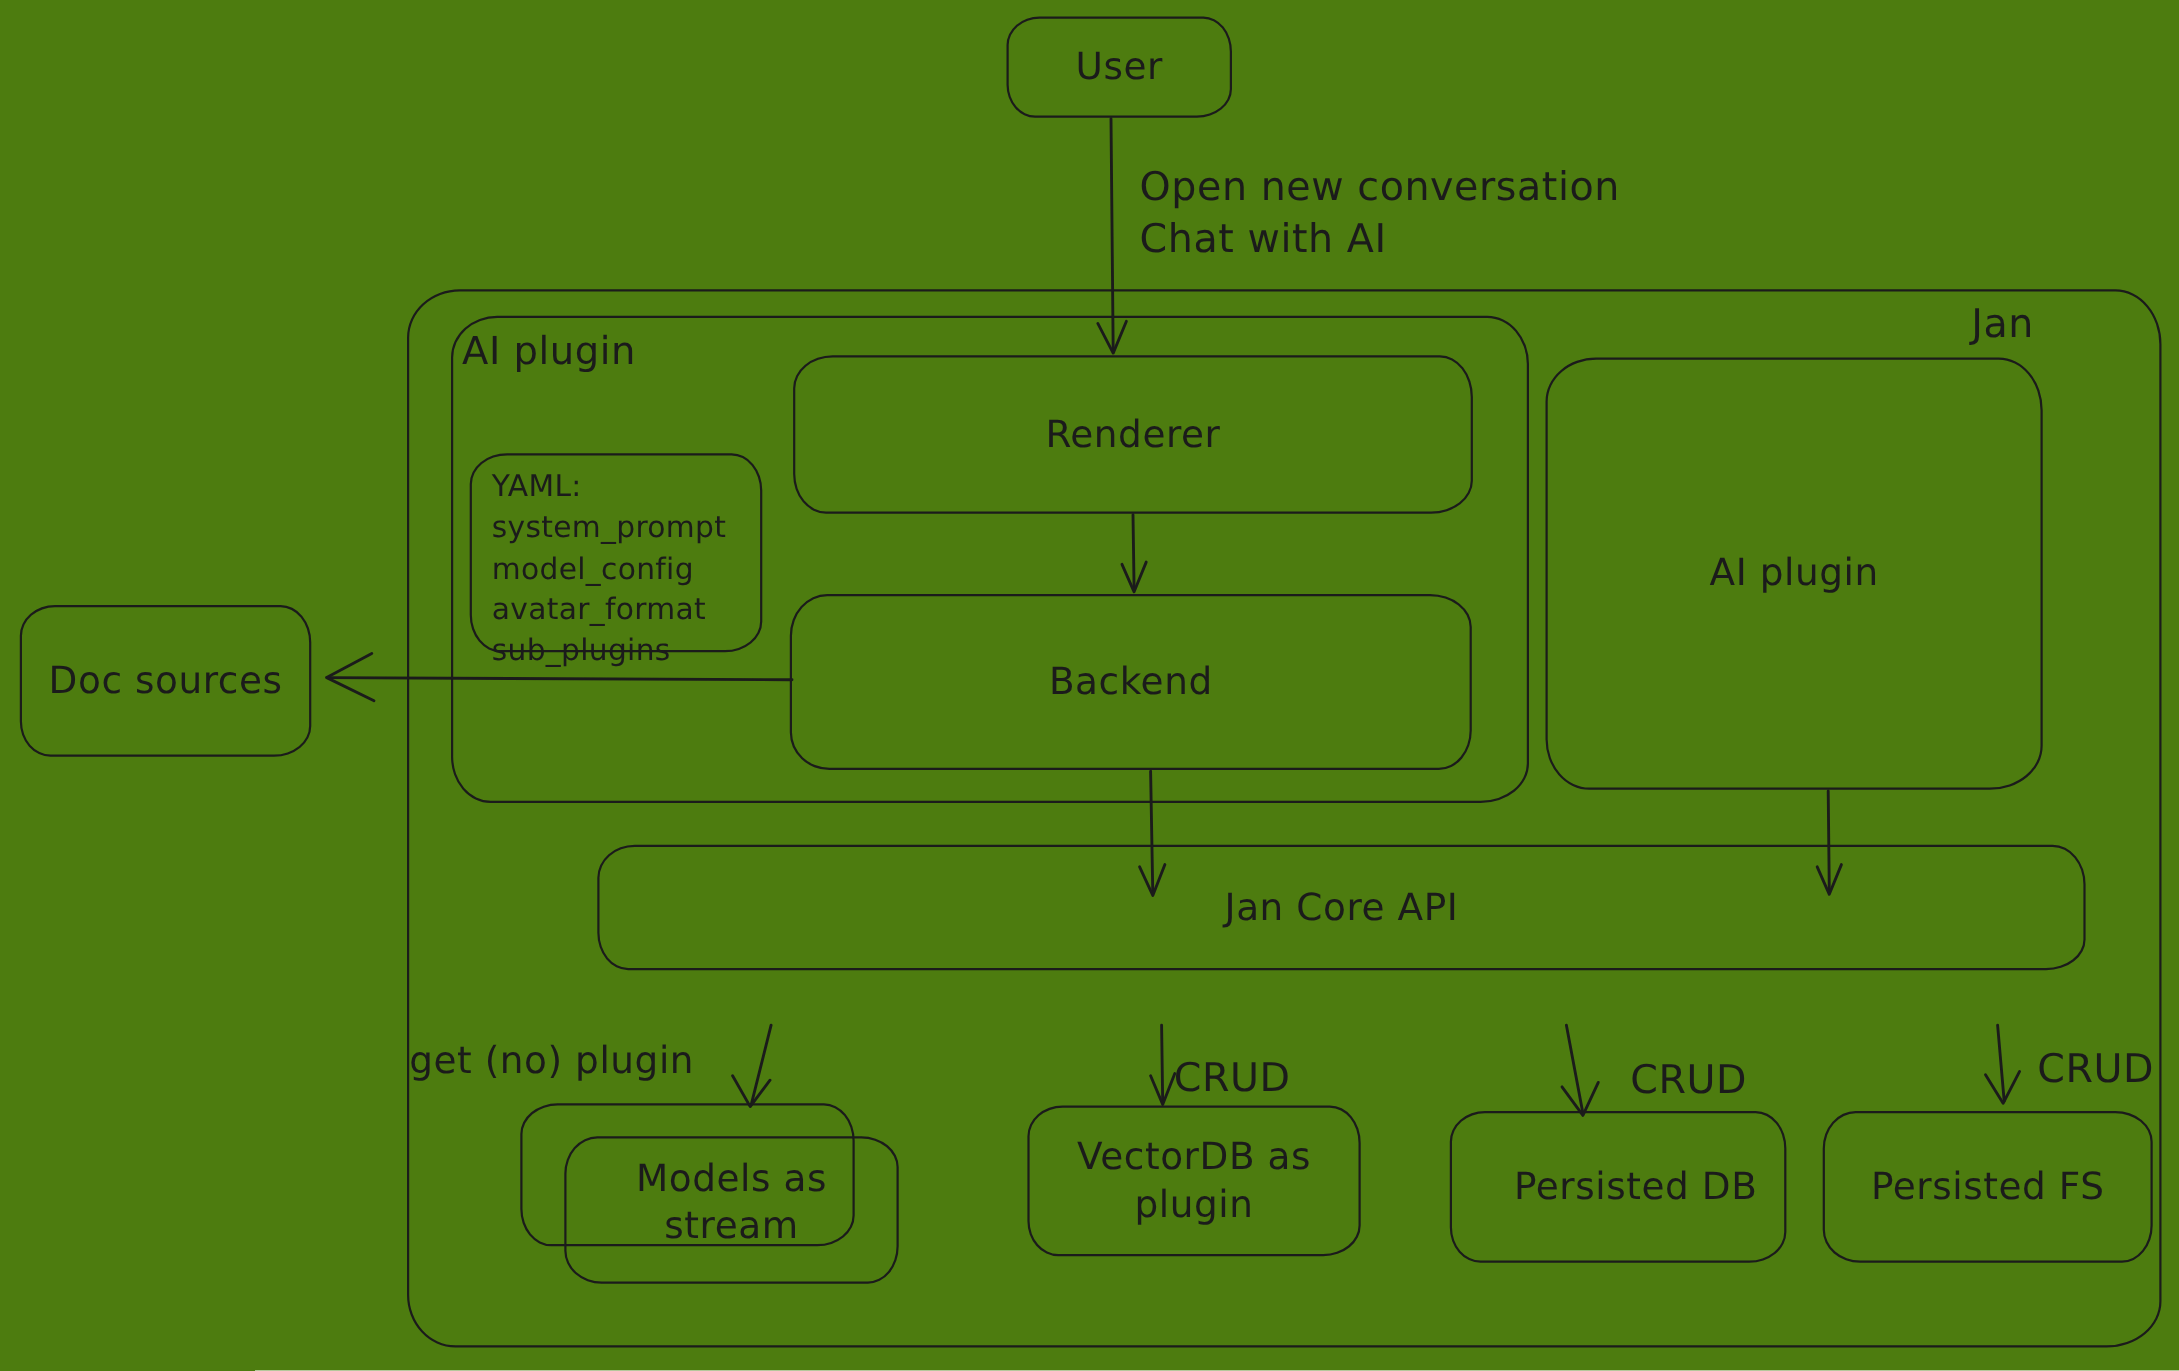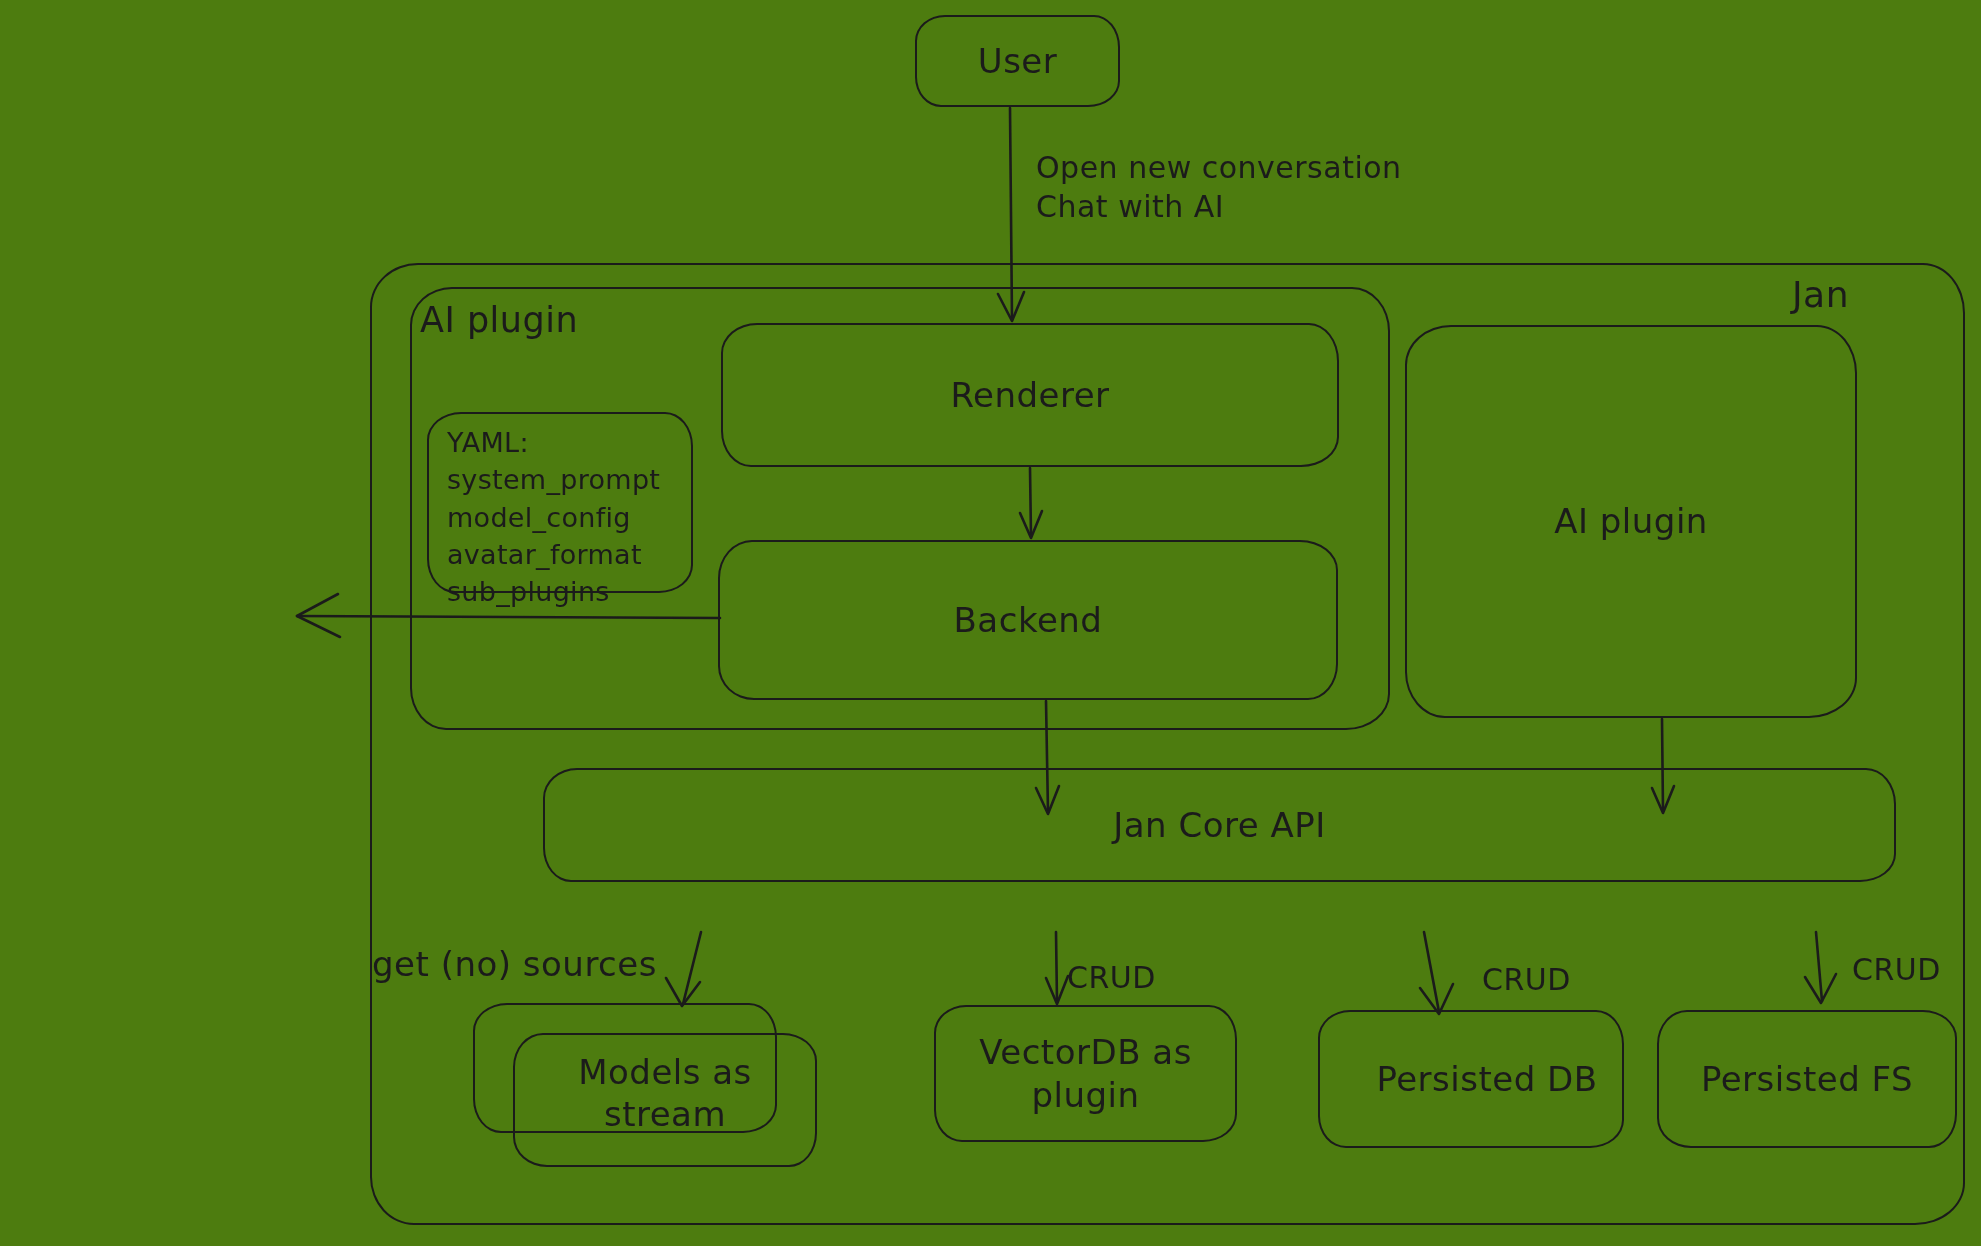--- a/index.html
+++ b/index.html
@@ -21,21 +21,21 @@
   }
   .box .lbl{
     font-size:34px;
     line-height:1.25;
     letter-spacing:0.5px;
     white-space:pre-line;
     padding:0 14px;
   }
   .floating-label{
     position:absolute;
-    font-size:30px;
+    font-size:36px;
     line-height:1.3;
     letter-spacing:0.5px;
     white-space:pre-line;
   }
   .yaml-text{
     position:absolute;
     left:447px;top:424px;
     font-size:27px;
     line-height:1.38;
     letter-spacing:0.3px;
@@ -75,20 +75,23 @@
   </div>
 
   <div class="box" style="left:721px;top:323px;width:618px;height:144px;border-radius:36px 30px 38px 30px / 30px 38px 30px 36px;">
     <span class="lbl">Renderer</span>
   </div>
 
   <div class="box" style="left:718px;top:540px;width:620px;height:160px;border-radius:34px 38px 30px 36px / 38px 30px 36px 34px;">
     <span class="lbl">Backend</span>
   </div>
 
+  <div class="box" style="left:18px;top:550px;width:265px;height:138px;border-radius:32px 28px 34px 28px / 28px 34px 28px 32px;">
+    <span class="lbl">Doc sources</span>
+  </div>
 
   <div class="box" style="left:1405px;top:325px;width:452px;height:393px;border-radius:46px 40px 48px 40px / 40px 48px 40px 46px;">
     <span class="lbl">AI plugin</span>
   </div>
 
   <div class="box" style="left:543px;top:768px;width:1353px;height:114px;border-radius:34px 30px 36px 28px / 30px 36px 28px 34px;">
     <span class="lbl">Jan Core API</span>
   </div>
 
   <div class="box" style="left:473px;top:1003px;width:304px;height:130px;border-radius:34px 28px 34px 28px / 28px 34px 28px 34px;"></div>
@@ -147,21 +150,21 @@
     </g>
   </svg>
 
   <div class="floating-label" style="left:1792px;top:272px;font-size:36px;">Jan</div>
 
   <div class="floating-label" style="left:420px;top:298px;font-size:35px;">AI plugin</div>
 
   <div class="floating-label" style="left:1036px;top:148px;">Open new conversation
 Chat with AI</div>
 
-  <div class="floating-label" style="left:372px;top:942px;font-size:34px;">get (no) sources</div>
+  <div class="floating-label" style="left:372px;top:942px;font-size:34px;">get (no) plugin</div>
 
   <div class="floating-label" style="left:1067px;top:958px;">CRUD</div>
 
   <div class="floating-label" style="left:1482px;top:960px;">CRUD</div>
 
   <div class="floating-label" style="left:1852px;top:950px;">CRUD</div>
 
 </div>
 
 </body></html>

